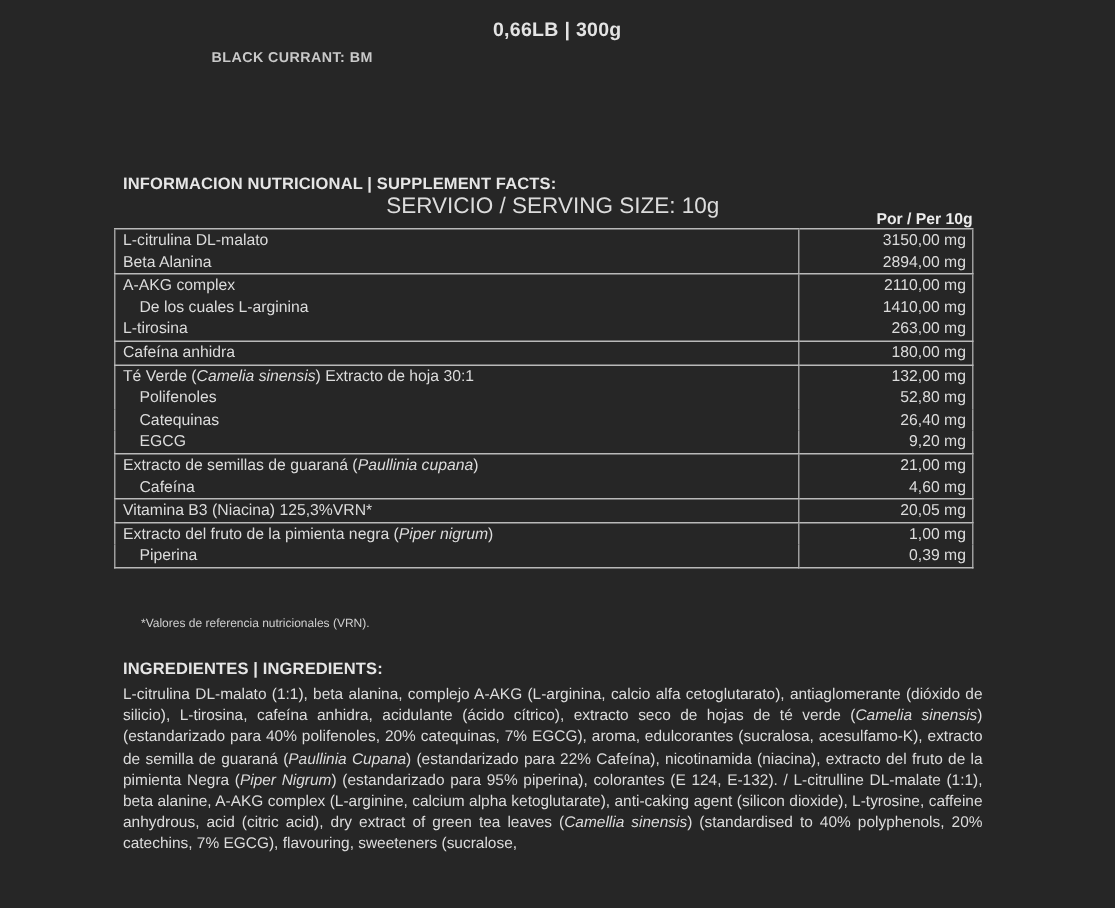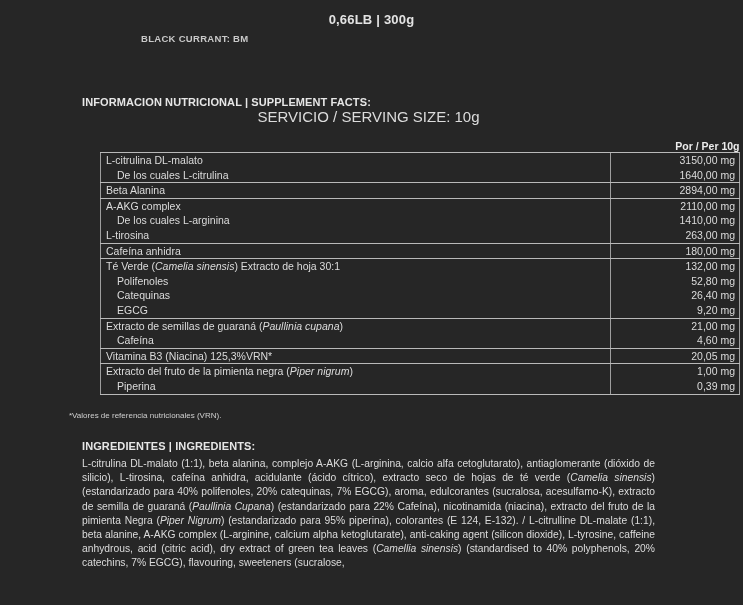--- a/index.html
+++ b/index.html
@@ -45,34 +45,35 @@
     top: 96px;
     left: 82px;
     width: 573px;
   }
   .facts-title {
     font-size: 11px;
     font-weight: bold;
     letter-spacing: 0.1px;
     color: #e6e6e6;
     margin-bottom: 2px;
+    margin-top: 21px;
   }
   .facts-line {
     font-size: 15px;
     color: #dcdcdc;
     line-height: 14px;
     text-align: center;
   }
 
   
   .nut-table {
     position: absolute;
     top: 140px;
-    left: 100px;
-    width: 640px;
+    left: 76px;
+    width: 573px;
     border-collapse: collapse;
     font-size: 10.5px;
     color: #dcdcdc;
   }
   .nut-table td, .nut-table th {
     padding: 0;
     vertical-align: bottom;
   }
   .col-head {
     text-align: right;
@@ -93,21 +94,21 @@
   tr.row td.name { padding-left: 5px; text-align: left; }
   tr.row td.val  { padding-right: 4px; text-align: right; white-space: nowrap; }
   tr.group-end td { border-bottom: 1px solid #b9b9b9; }
   tr.row.sub td.name { padding-left: 16px; }
 
   .sci { font-style: italic; }
 
   .footnote {
     position: absolute;
     top: 411px;
-    left: 69px;
+    left: 94px;
     font-size: 8px;
     color: #cfcfcf;
   }
 
   
   .ing-title {
     position: absolute;
     top: 440px;
     left: 82px;
     font-size: 11px;
@@ -140,24 +141,20 @@
 <table class="nut-table">
   <tbody>
     <tr class="head-row">
       <td></td>
       <td class="col-head">Por / Per 10g</td>
     </tr>
   <tr class="row">
         <td class="name">L-citrulina DL-malato</td>
         <td class="val">3150,00 mg</td>
       </tr>
-      <tr class="row sub group-end">
-        <td class="name">De los cuales L-citrulina</td>
-        <td class="val">1640,00 mg</td>
-      </tr>
       <tr class="row group-end">
         <td class="name">Beta Alanina</td>
         <td class="val">2894,00 mg</td>
       </tr>
       <tr class="row">
         <td class="name">A-AKG complex</td>
         <td class="val">2110,00 mg</td>
       </tr>
       <tr class="row sub">
         <td class="name">De los cuales L-arginina</td>

